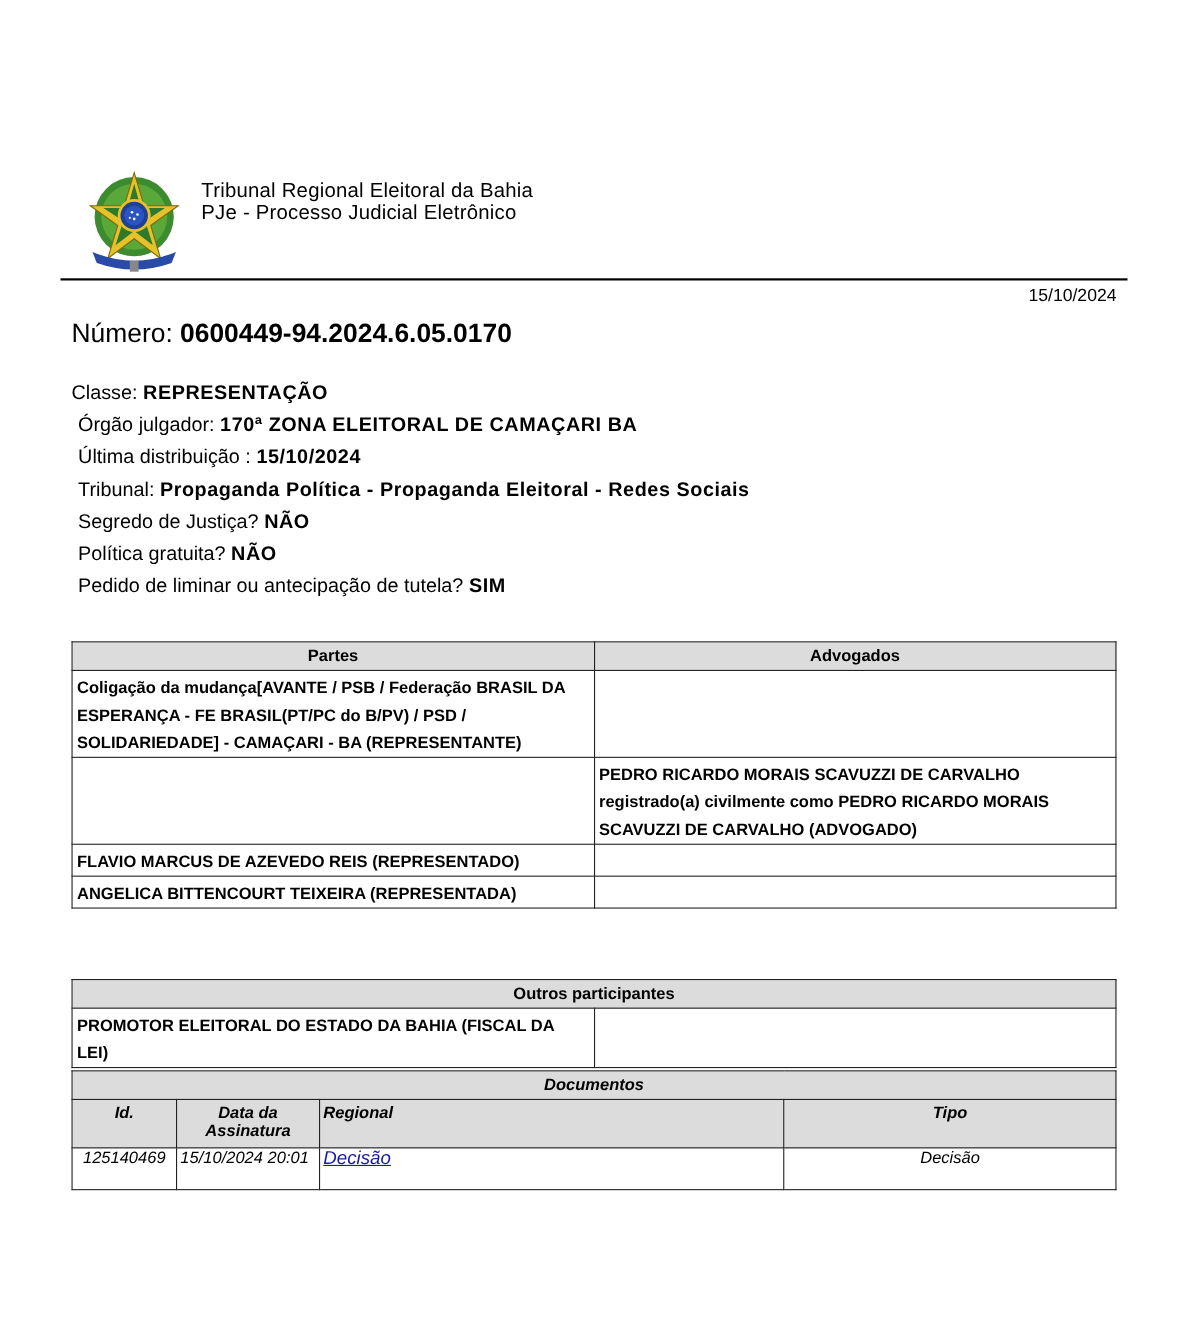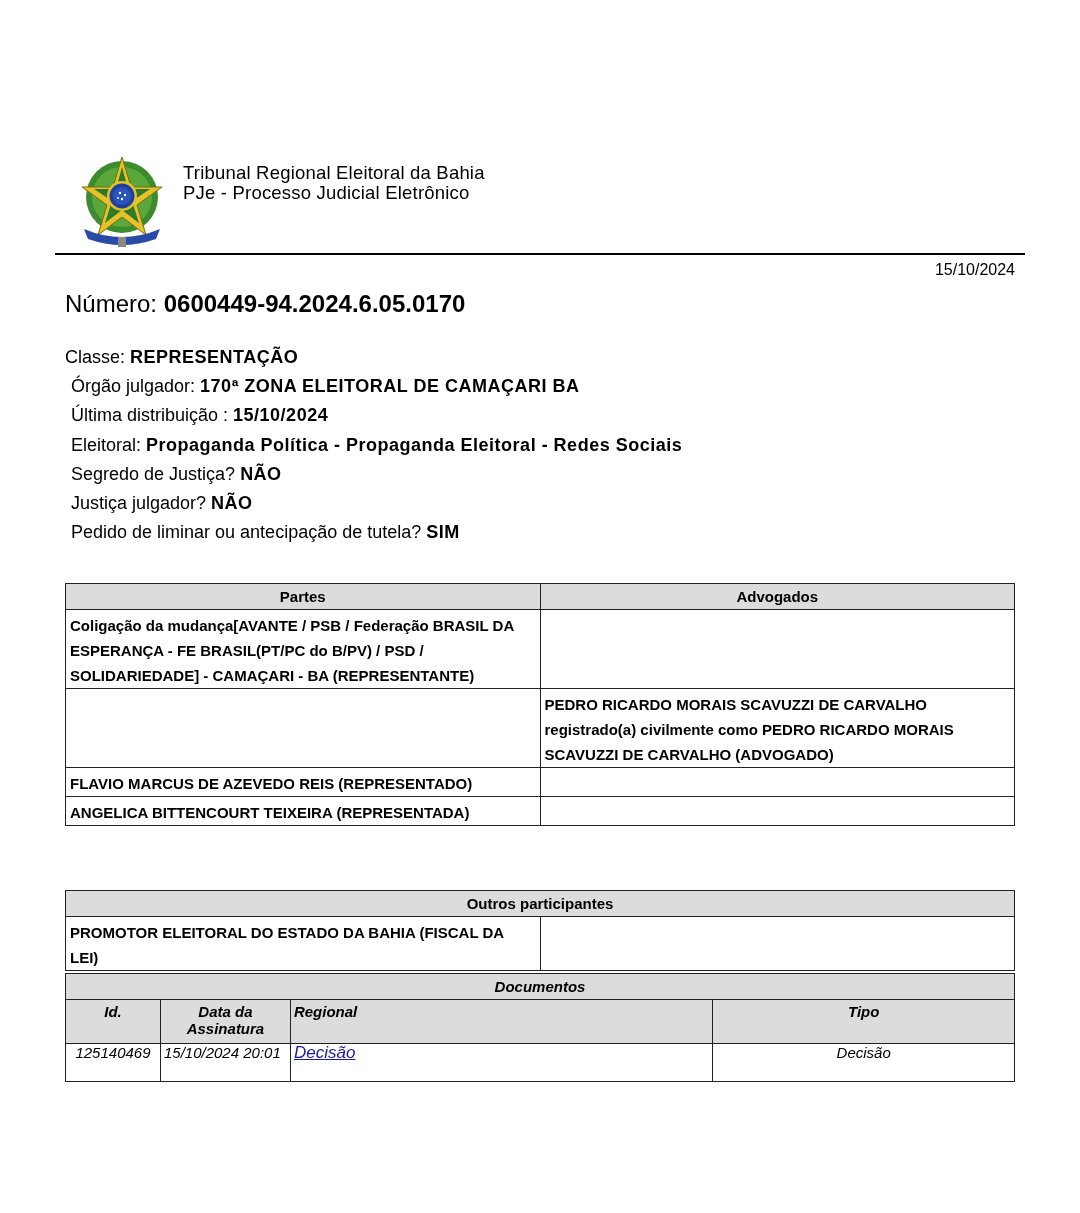--- a/index.html
+++ b/index.html
@@ -56,23 +56,23 @@
 
 <div class="numero">
   <span>Número:</span>
   <b>0600449-94.2024.6.05.0170</b>
 </div>
 
 <div class="fields">
   <div class="field"><span>Classe:</span> <b>REPRESENTAÇÃO</b></div>
   <div class="field ind"><span>Órgão julgador:</span> <b>170ª ZONA ELEITORAL DE CAMAÇARI BA</b></div>
   <div class="field ind"><span>Última distribuição :</span> <b>15/10/2024</b></div>
-  <div class="field ind"><span>Eleitoral:</span> <b>Propaganda Política - Propaganda Eleitoral - Redes Sociais</b></div>
+  <div class="field ind"><span>Tribunal:</span> <b>Propaganda Política - Propaganda Eleitoral - Redes Sociais</b></div>
   <div class="field ind"><span>Segredo de Justiça?</span> <b>NÃO</b></div>
-  <div class="field ind"><span>Justiça julgador?</span> <b>NÃO</b></div>
+  <div class="field ind"><span>Política gratuita?</span> <b>NÃO</b></div>
   <div class="field ind"><span>Pedido de liminar ou antecipação de tutela?</span> <b>SIM</b></div>
 </div>
 
 <table class="t-partes">
   <colgroup>
       <col style="width:475px">
       <col style="width:475px">
     </colgroup>
   <tbody>
       <tr>

